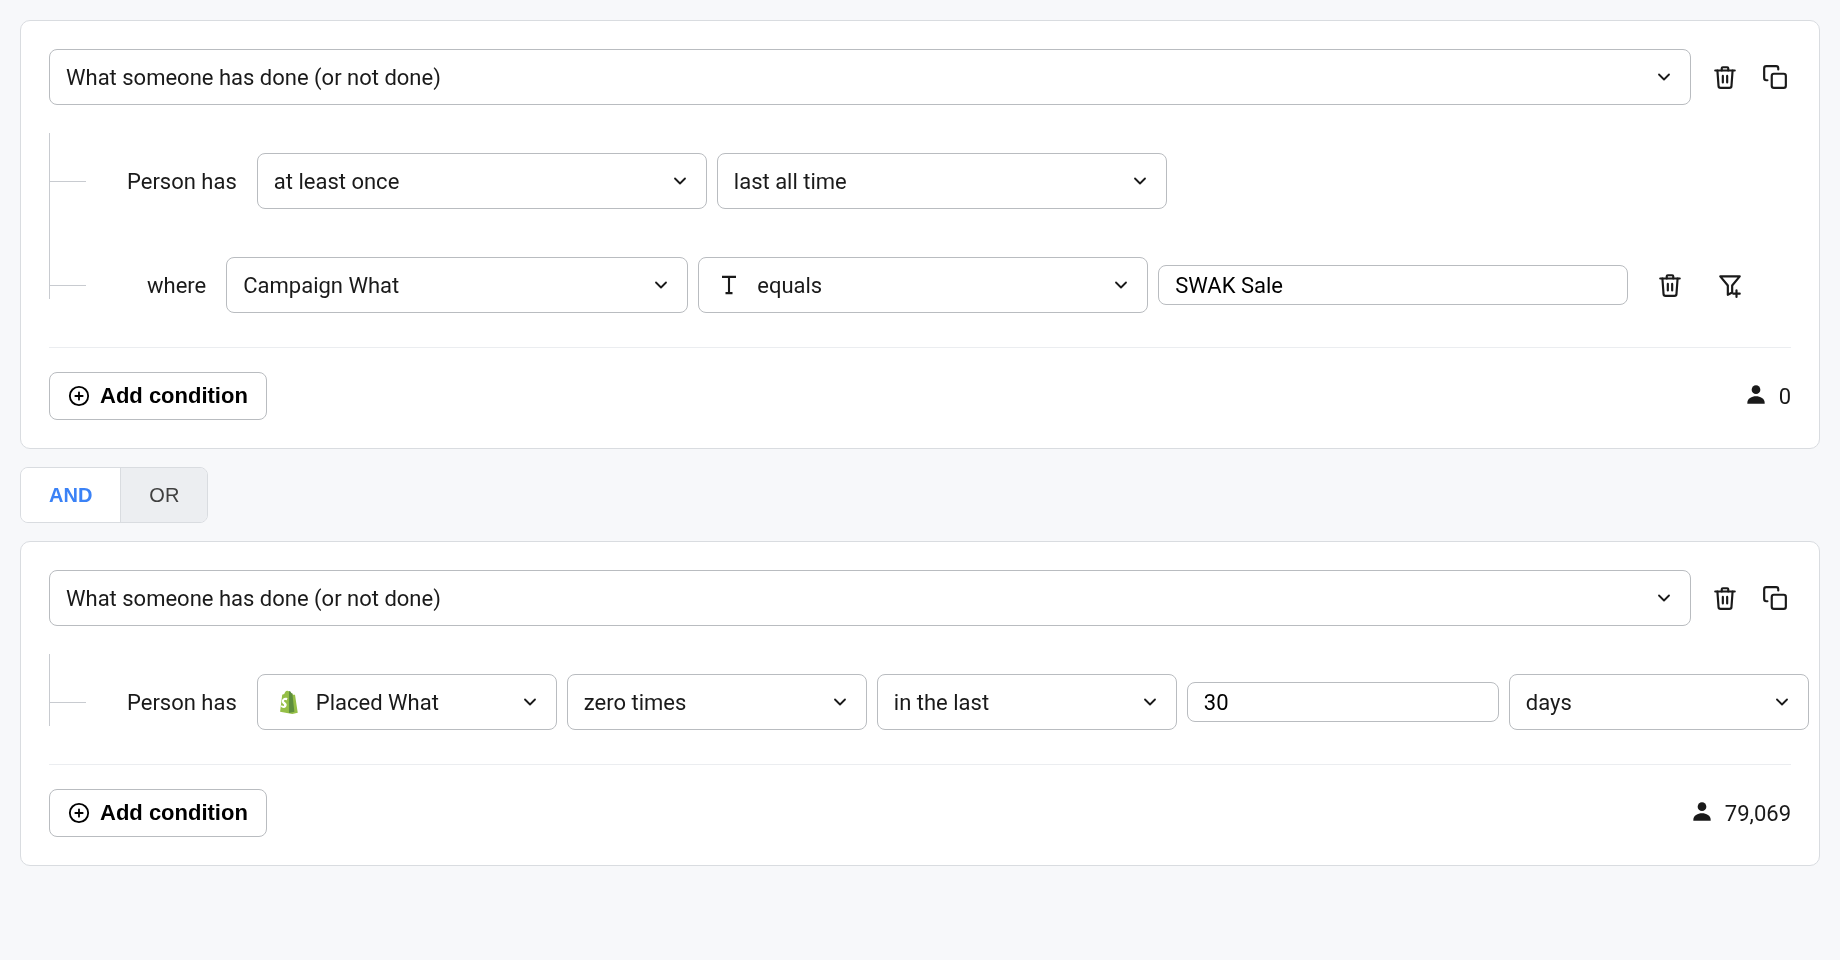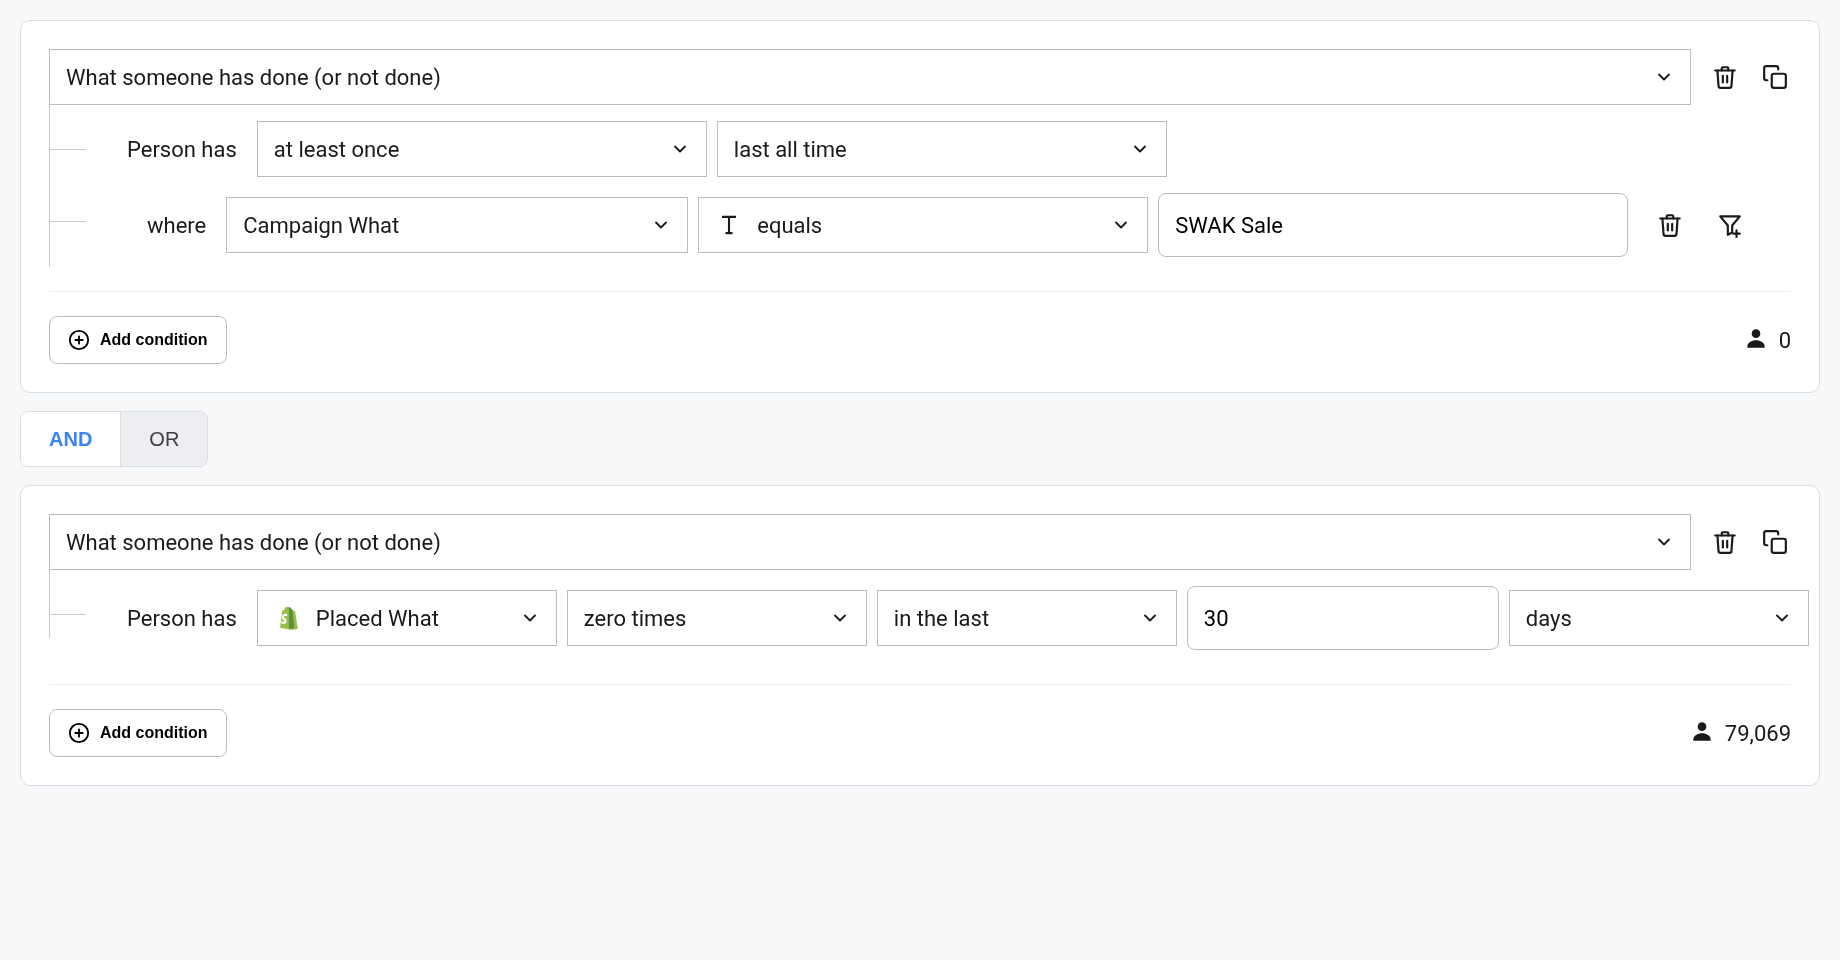--- a/index.html
+++ b/index.html
@@ -20,21 +20,21 @@
   .top-row {
     display: flex;
     align-items: center;
     gap: 18px;
   }
   .selector {
     display: flex;
     align-items: center;
     justify-content: space-between;
     border: 1px solid #b9bcc0;
-    border-radius: 0;
+    border-radius: 8px;
     background: #fff;
     padding: 0 16px;
     height: 56px;
     cursor: pointer;
     font-size: 22px;
     flex: 1 1 auto;
     min-width: 0;
   }
   .selector-full { flex: 1; }
   .selector-label {
@@ -52,21 +52,21 @@
   .chev svg { width: 20px; height: 20px; }
   .icon-btn {
     width: 32px; height: 32px;
     display: flex; align-items: center; justify-content: center;
     cursor: pointer; color: #1a1a1a; flex: 0 0 auto;
   }
   .icon-btn svg { width: 26px; height: 26px; }
   .tree-wrap { position: relative; padding-left: 36px; }
   .tree-row {
     display: flex; align-items: center; gap: 10px;
-    margin-top: 16px;
+    margin-top: 48px;
     position: relative;
   }
   .tree-row::before {
     content: "";
     position: absolute;
     left: -36px;
     top: -20px;
     width: 36px;
     height: 48px;
     border-left: 1px solid #c8cbd0;
@@ -95,21 +95,21 @@
     height: 1px; background: #ebedf0; margin-top: 34px;
   }
   .footer-row {
     display: flex; align-items: center; justify-content: space-between;
     margin-top: 24px;
   }
   .add-btn {
     display: inline-flex; align-items: center; gap: 10px;
     border: 1px solid #b9bcc0; border-radius: 8px;
     background: #fff; height: 48px; padding: 0 18px;
-    font-size: 16px; font-weight: 600; cursor: pointer;
+    font-size: 22px; font-weight: 600; cursor: pointer;
   }
   .add-btn svg { width: 22px; height: 22px; }
   .count {
     display: inline-flex; align-items: center; gap: 10px;
     font-size: 22px; color: #1a1a1a;
   }
   .count svg { width: 26px; height: 26px; }
   .logic-toggle {
     display: inline-flex; margin: 18px 0; border-radius: 8px; overflow: hidden;
     border: 1px solid #d9dce0;
@@ -117,21 +117,21 @@
   .logic-toggle button {
     height: 54px; padding: 0 28px; font-size: 20px; font-weight: 500;
     border: none; cursor: pointer; background: #eceef1; color: #404040;
   }
   .logic-toggle button.active {
     background: #fff; color: #3b82f6; font-weight: 600;
     border-right: 1px solid #d9dce0;
     text-align: right;
   }
   .text-input {
-    border: 1px solid #b9bcc0; border-radius: 8px; height: 64px;
+    border: 1px solid #b9bcc0; border-radius: 8px; height: 40px;
     padding: 0 16px; font-size: 22px; font-family: inherit;
   }
   .flag-icon {
     width: 26px; height: 20px; background: #16181c;
     clip-path: polygon(0 0, 100% 0, 80% 50%, 100% 100%, 0 100%);
   }
   .shop-icon {
     width: 26px; height: 28px;
   }
   .filter-icon svg, .trash-icon svg, .copy-icon svg { stroke: #1a1a1a; }

